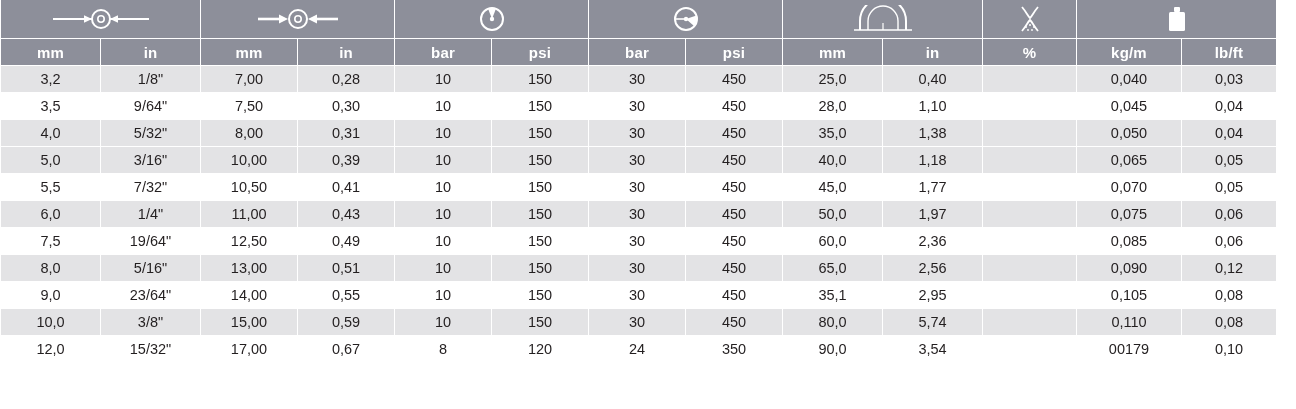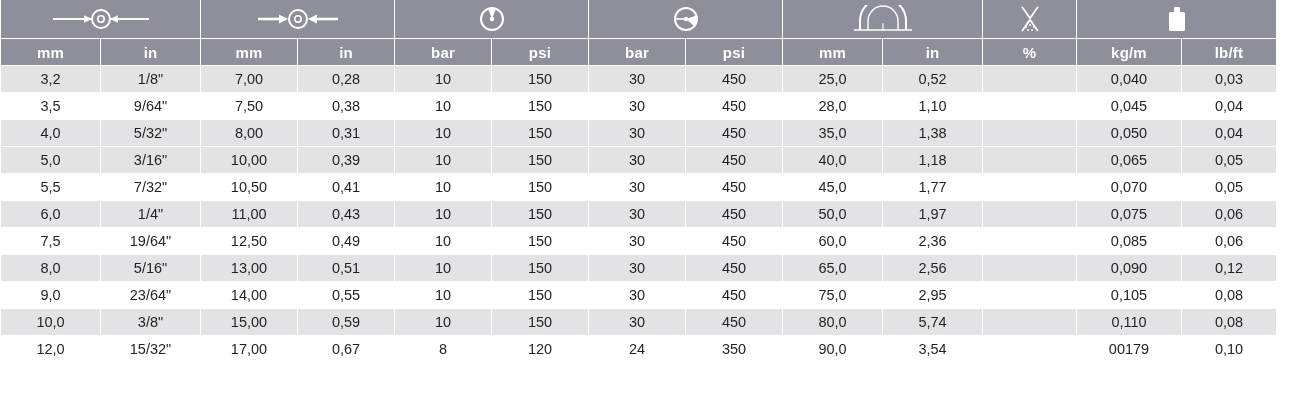--- a/index.html
+++ b/index.html
@@ -182,30 +182,30 @@
   <tr class="data-row shade">
     <td>3,2</td>
     <td>1/8"</td>
     <td>7,00</td>
     <td>0,28</td>
     <td>10</td>
     <td>150</td>
     <td>30</td>
     <td>450</td>
     <td>25,0</td>
-    <td>0,52</td>
+    <td>0,40</td>
     <td></td>
     <td>0,040</td>
     <td>0,03</td>
   </tr>
   <tr class="data-row plain">
     <td>3,5</td>
     <td>9/64"</td>
     <td>7,50</td>
-    <td>0,38</td>
+    <td>0,30</td>
     <td>10</td>
     <td>150</td>
     <td>30</td>
     <td>450</td>
     <td>28,0</td>
     <td>1,10</td>
     <td></td>
     <td>0,045</td>
     <td>0,04</td>
   </tr>
@@ -301,21 +301,21 @@
   </tr>
   <tr class="data-row plain">
     <td>9,0</td>
     <td>23/64"</td>
     <td>14,00</td>
     <td>0,55</td>
     <td>10</td>
     <td>150</td>
     <td>30</td>
     <td>450</td>
-    <td>75,0</td>
+    <td>35,1</td>
     <td>2,95</td>
     <td></td>
     <td>0,105</td>
     <td>0,08</td>
   </tr>
   <tr class="data-row shade">
     <td>10,0</td>
     <td>3/8"</td>
     <td>15,00</td>
     <td>0,59</td>

